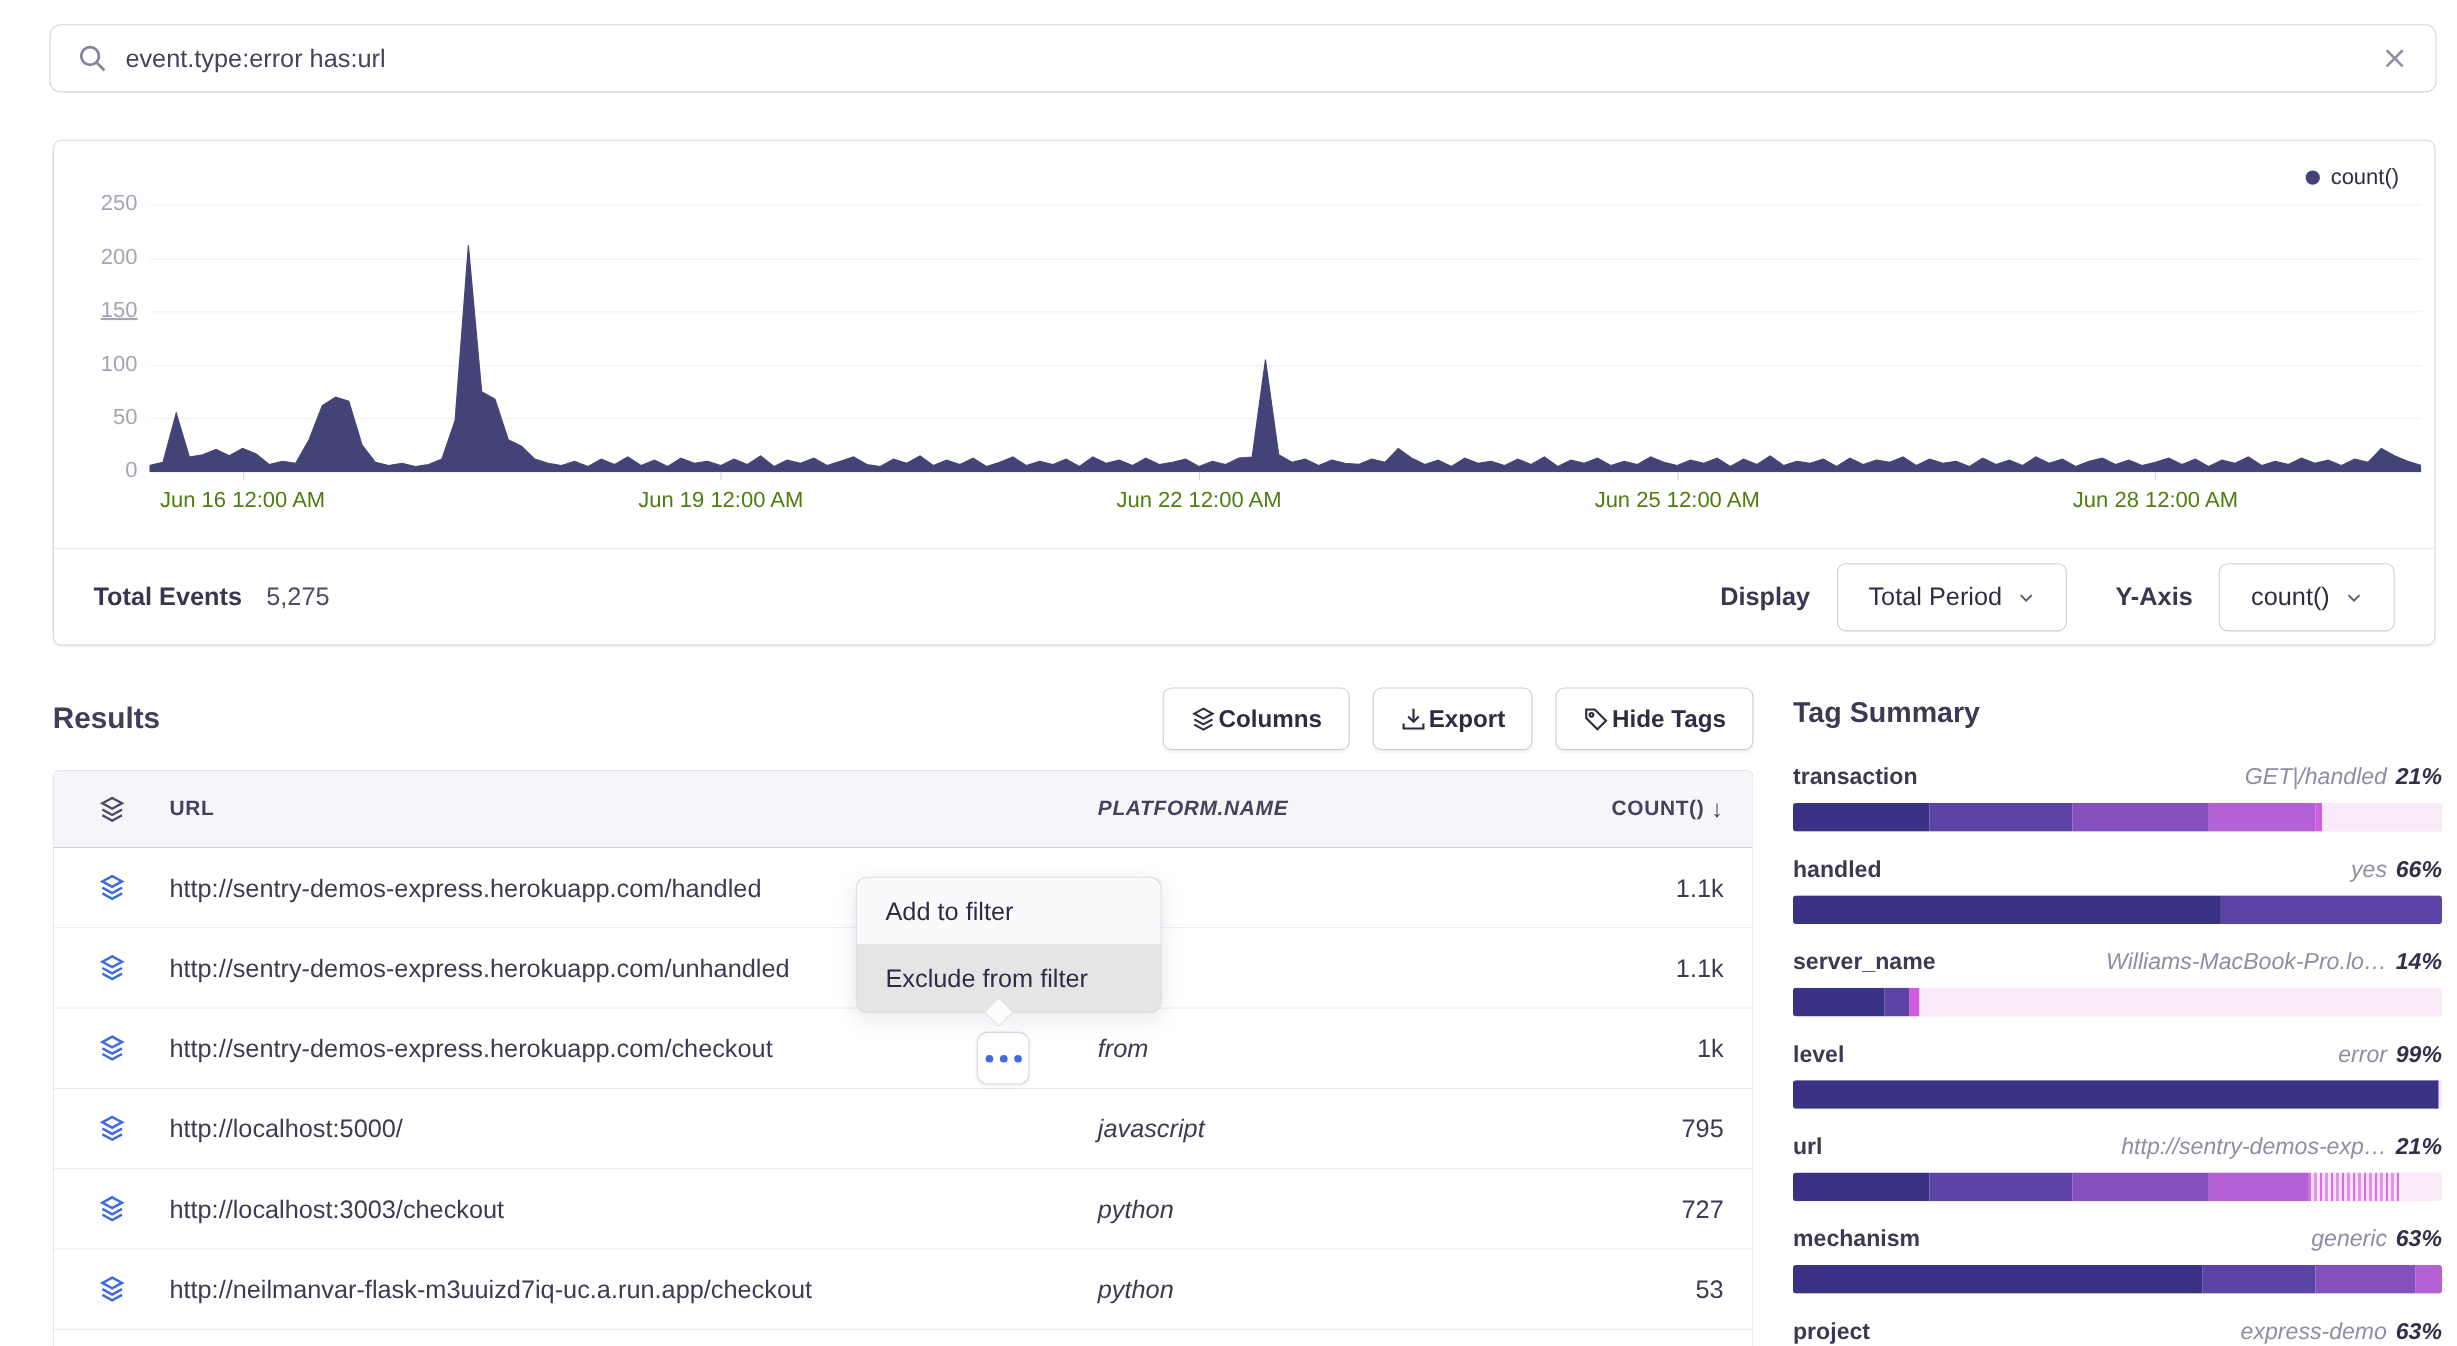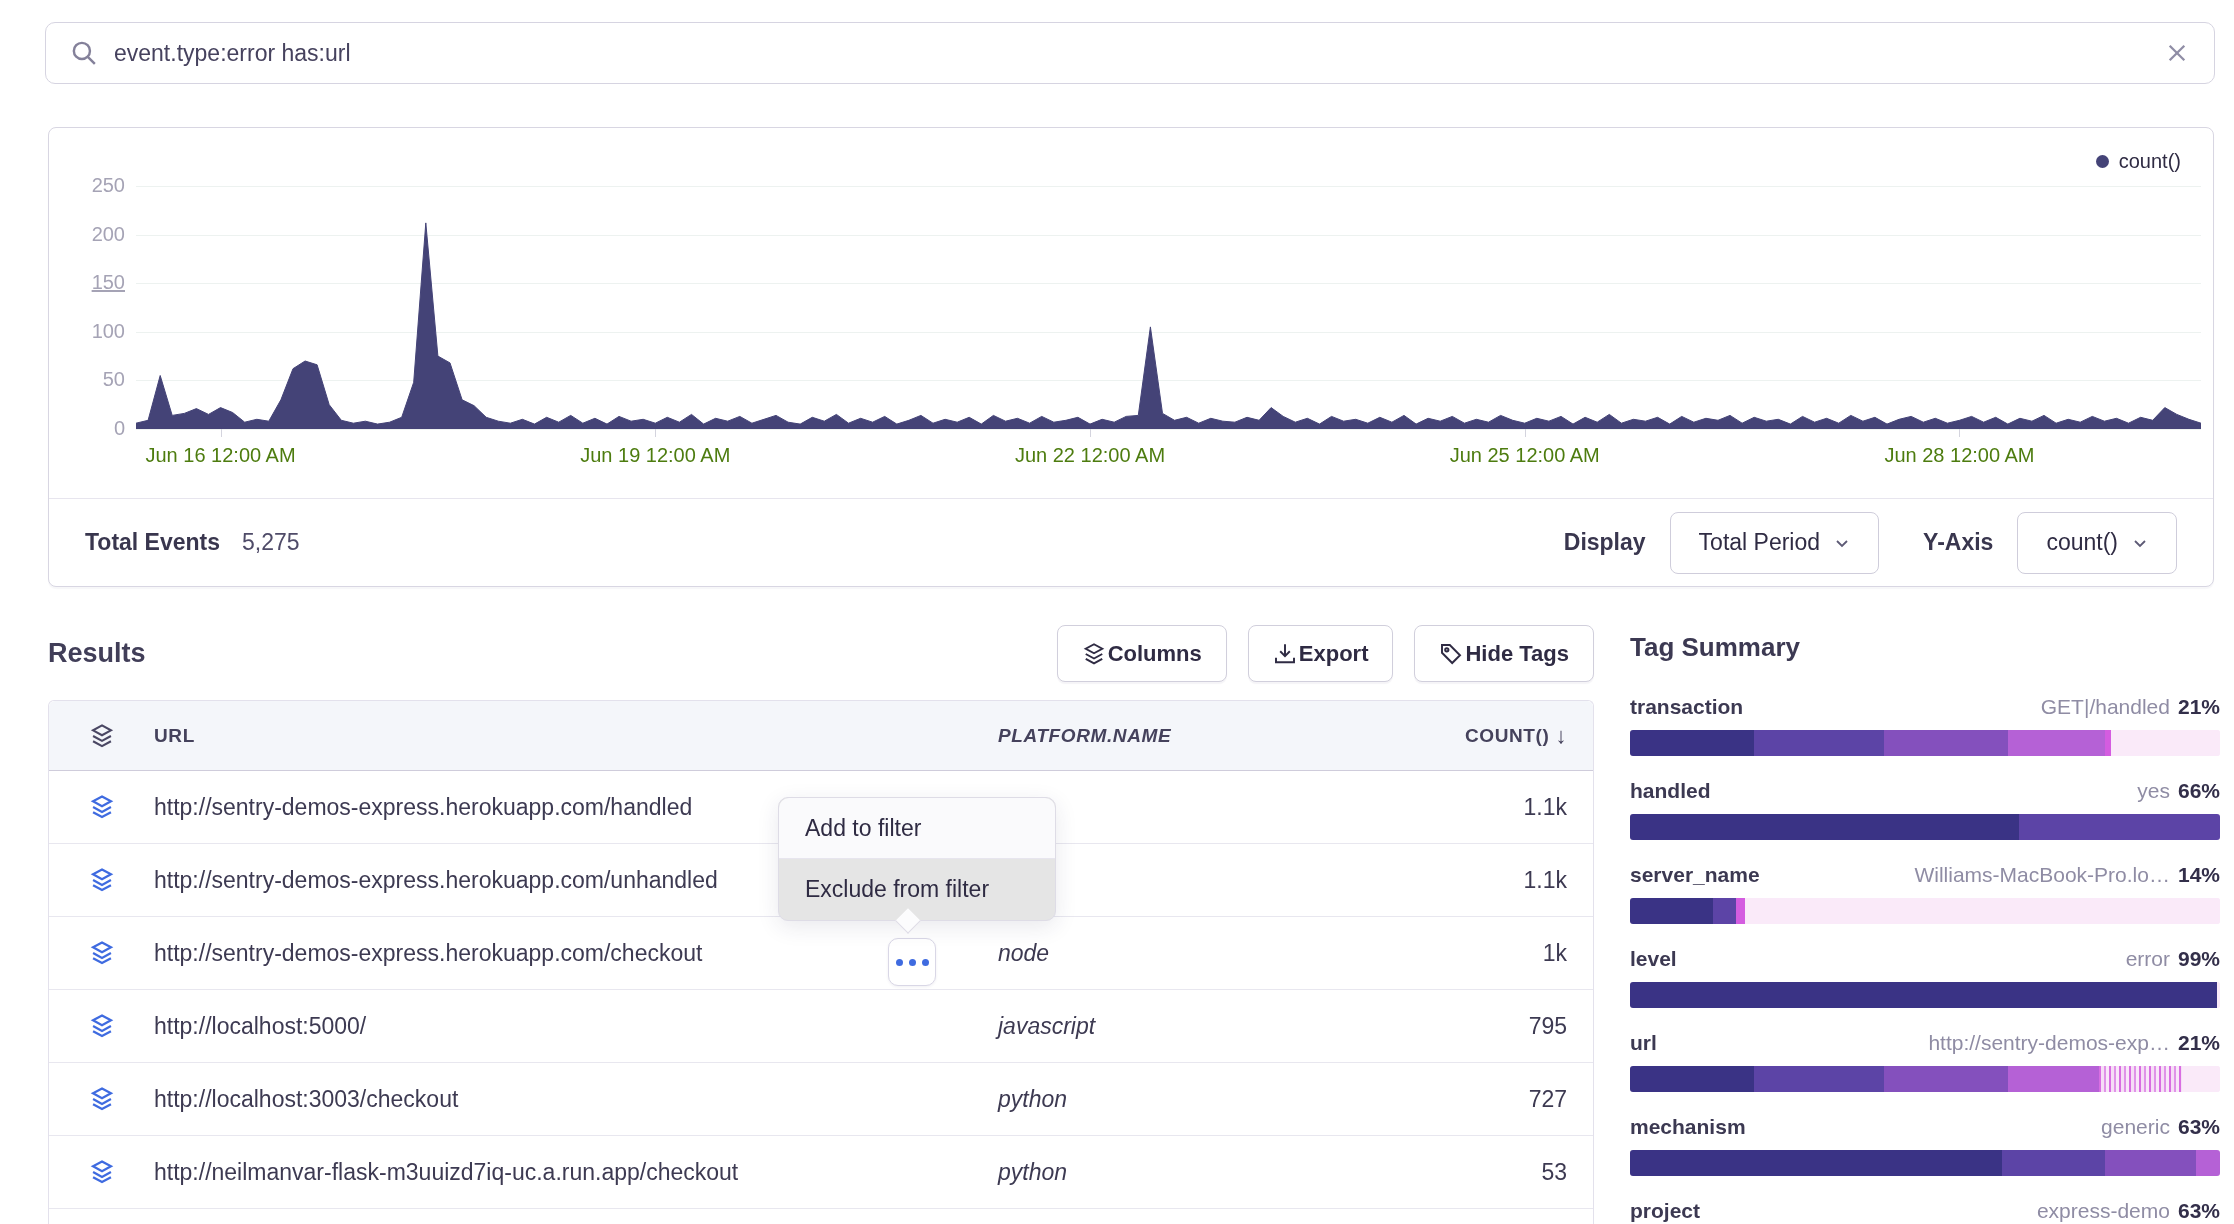--- a/index.html
+++ b/index.html
@@ -77,21 +77,21 @@
     display:flex; align-items:center; justify-content:center; gap:6px; cursor:pointer;
     box-shadow:0 1px 3px rgba(40,35,80,0.07); }
   .ellipsis-btn i { width:7px; height:7px; border-radius:50%; background:#3f6be0; }
 
   
   .sidebar { position:absolute; left:1630px; top:632px; width:590px; }
   .sidebar-title { font-size:26px; font-weight:bold; color:#3c3952; margin-bottom:32px; }
   .tag-row { margin-bottom:23px; }
   .tag-head { display:flex; align-items:baseline; font-size:21px; height:27px; }
   .tag-name { font-weight:bold; color:#3c3952; }
-  .tag-valwrap { margin-left:auto; white-space:nowrap; }
+  .tag-valwrap { margin-left:auto; white-space:nowrap;font-style:italic; }
   .tag-value { color:#8f8ca4; }
   .tag-pct { color:#332f4a; font-weight:bold; margin-left:8px; }
   .tag-bar { margin-top:8px; height:26px; width:100%; border-radius:3px; overflow:hidden;
     display:flex; background:#faeaf9; }
   .tag-bar .seg { height:100%; }
   .seg-hatch { background:repeating-linear-gradient(90deg,#d96ee2 0 2px,#f6def6 2px 5px,#e093e8 5px 7px,#f9e7f9 7px 10px); }
 </style>
 </head>
 <body>
 
@@ -239,21 +239,21 @@
         </div>
         <div class="t-row">
           <span class="c-icon">
             <svg width="26" height="26" viewBox="0 0 16 16" fill="none" stroke="#3f6be0" stroke-width="1.4">
               <path d="M8 1.5 L13.5 4.5 L8 7.5 L2.5 4.5 Z"></path>
               <path d="M2.5 8 L8 11 L13.5 8"></path>
               <path d="M2.5 11.2 L8 14.2 L13.5 11.2"></path>
             </svg>
           </span>
           <span class="c-url">http://sentry-demos-express.herokuapp.com/checkout</span>
-          <span class="c-platform">node</span>
+          <span class="c-platform">from</span>
           <span class="c-count">1k</span>
         </div>
         <div class="t-row">
           <span class="c-icon">
             <svg width="26" height="26" viewBox="0 0 16 16" fill="none" stroke="#3f6be0" stroke-width="1.4">
               <path d="M8 1.5 L13.5 4.5 L8 7.5 L2.5 4.5 Z"></path>
               <path d="M2.5 8 L8 11 L13.5 8"></path>
               <path d="M2.5 11.2 L8 14.2 L13.5 11.2"></path>
             </svg>
           </span>

